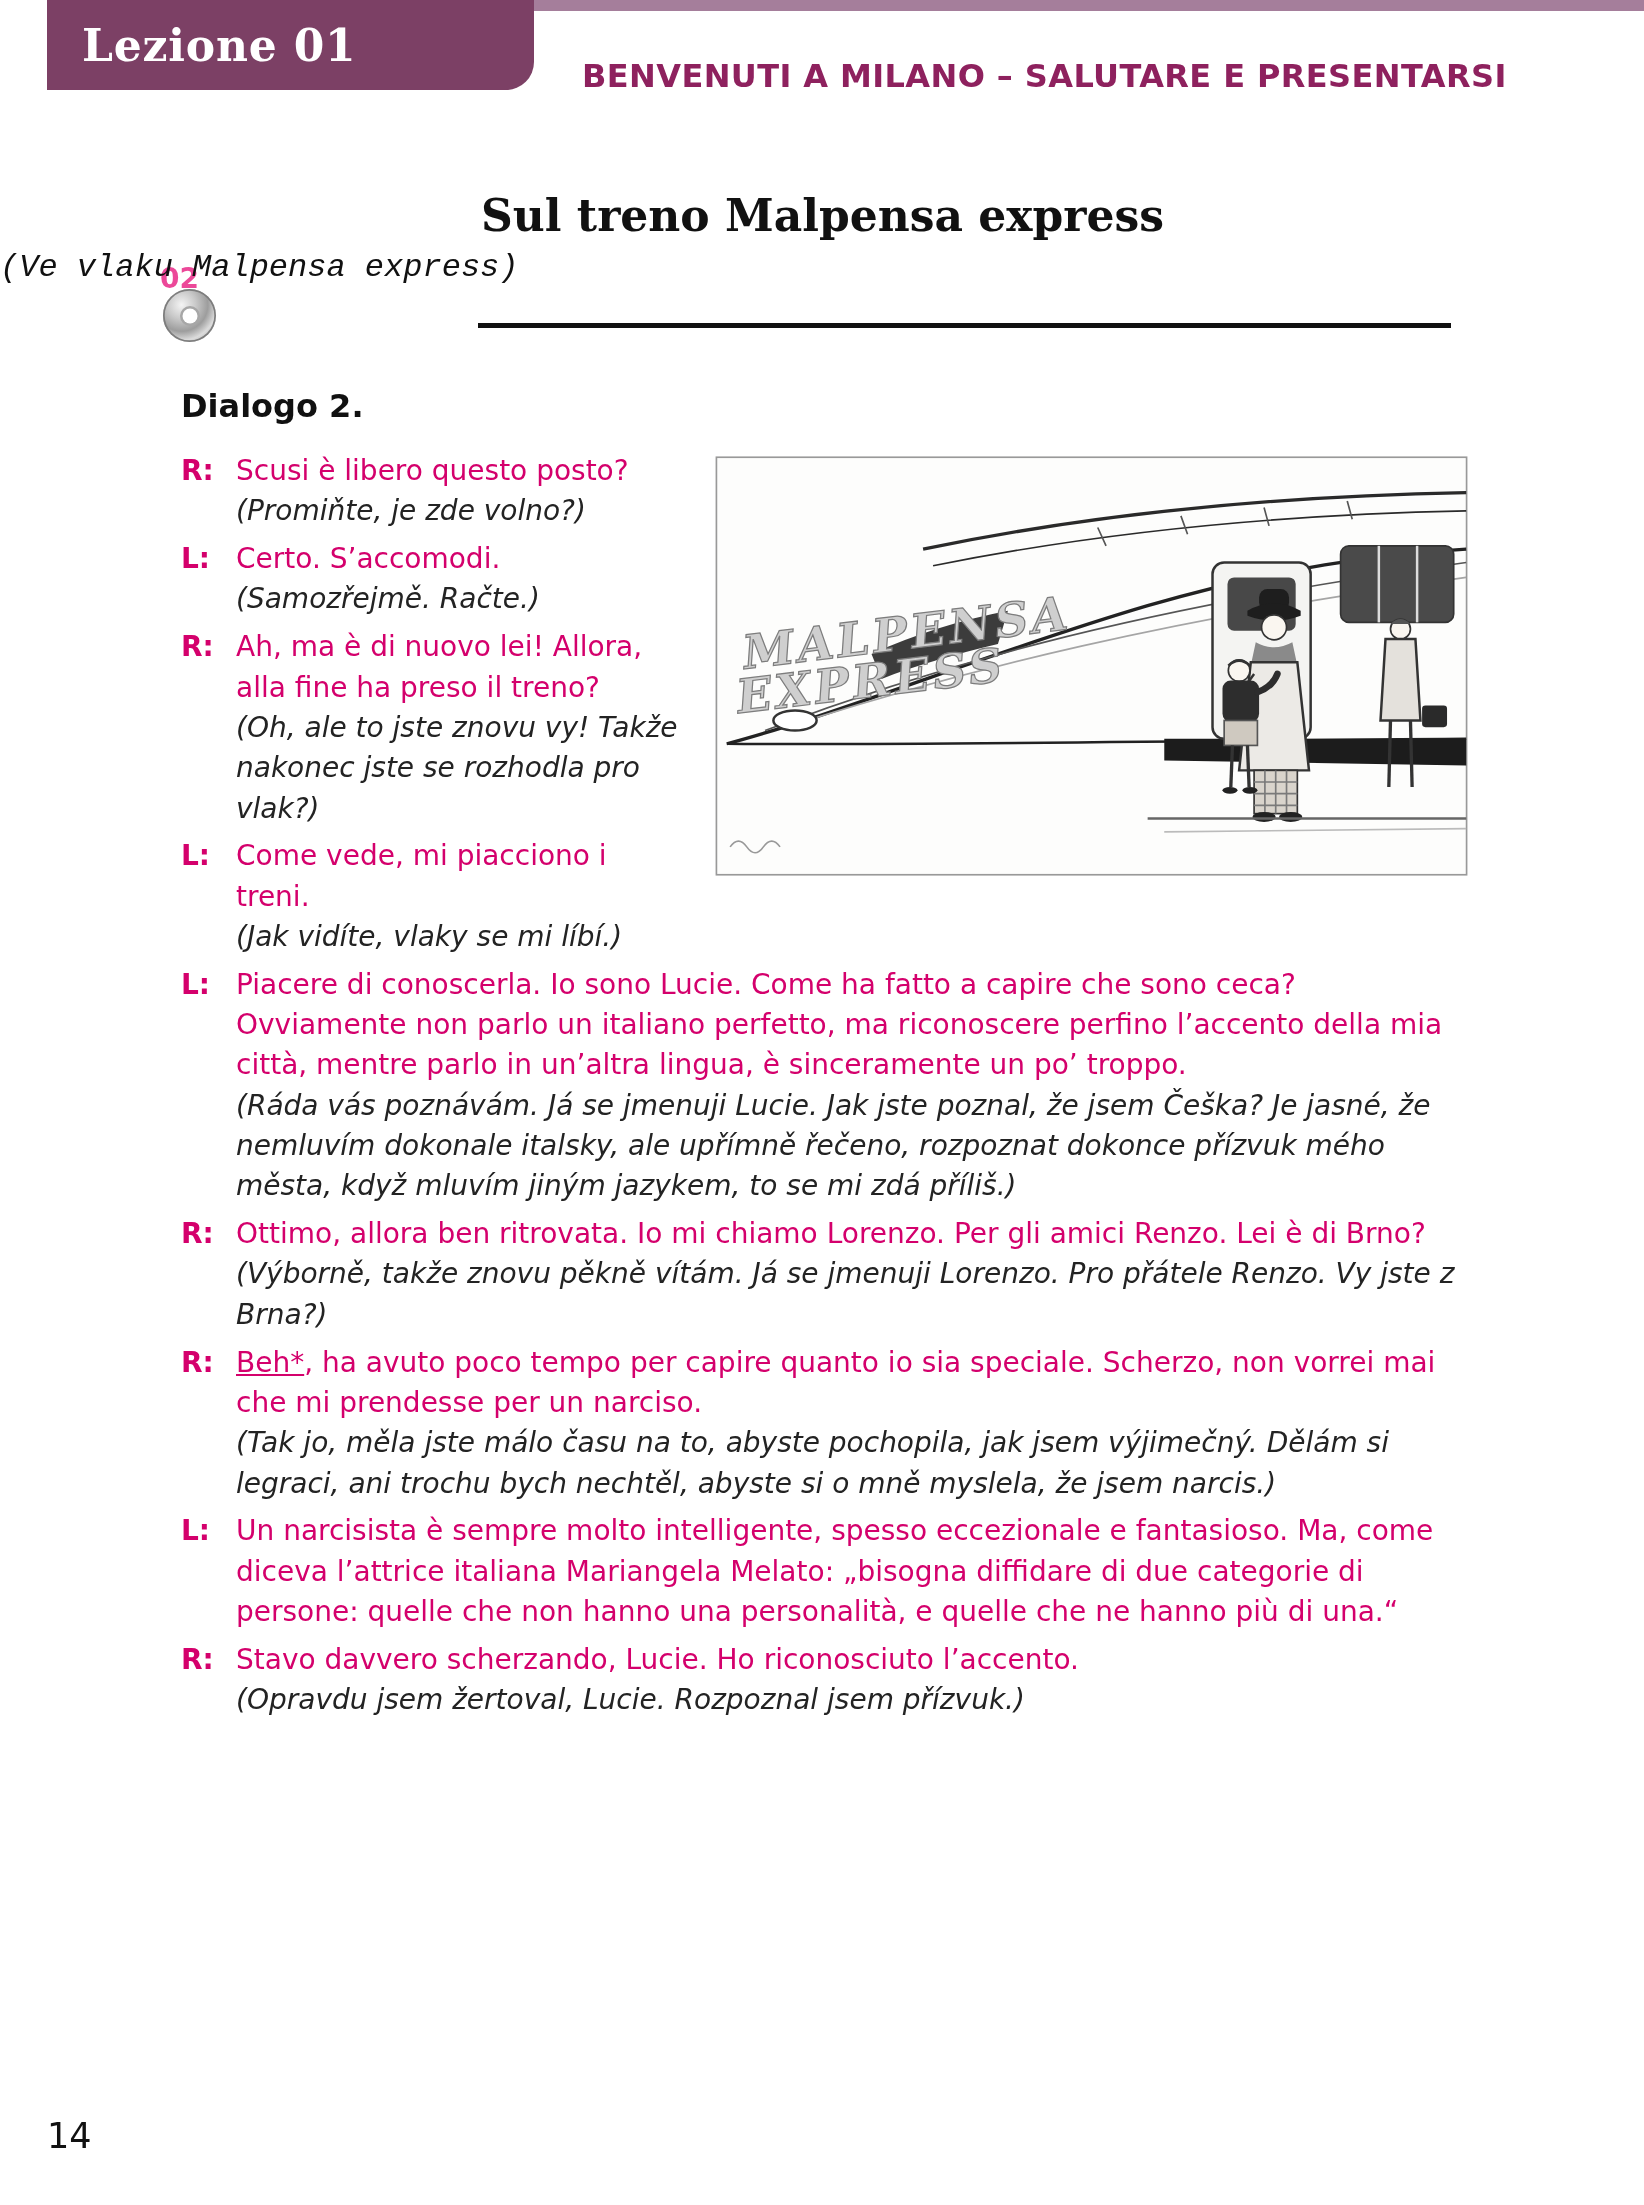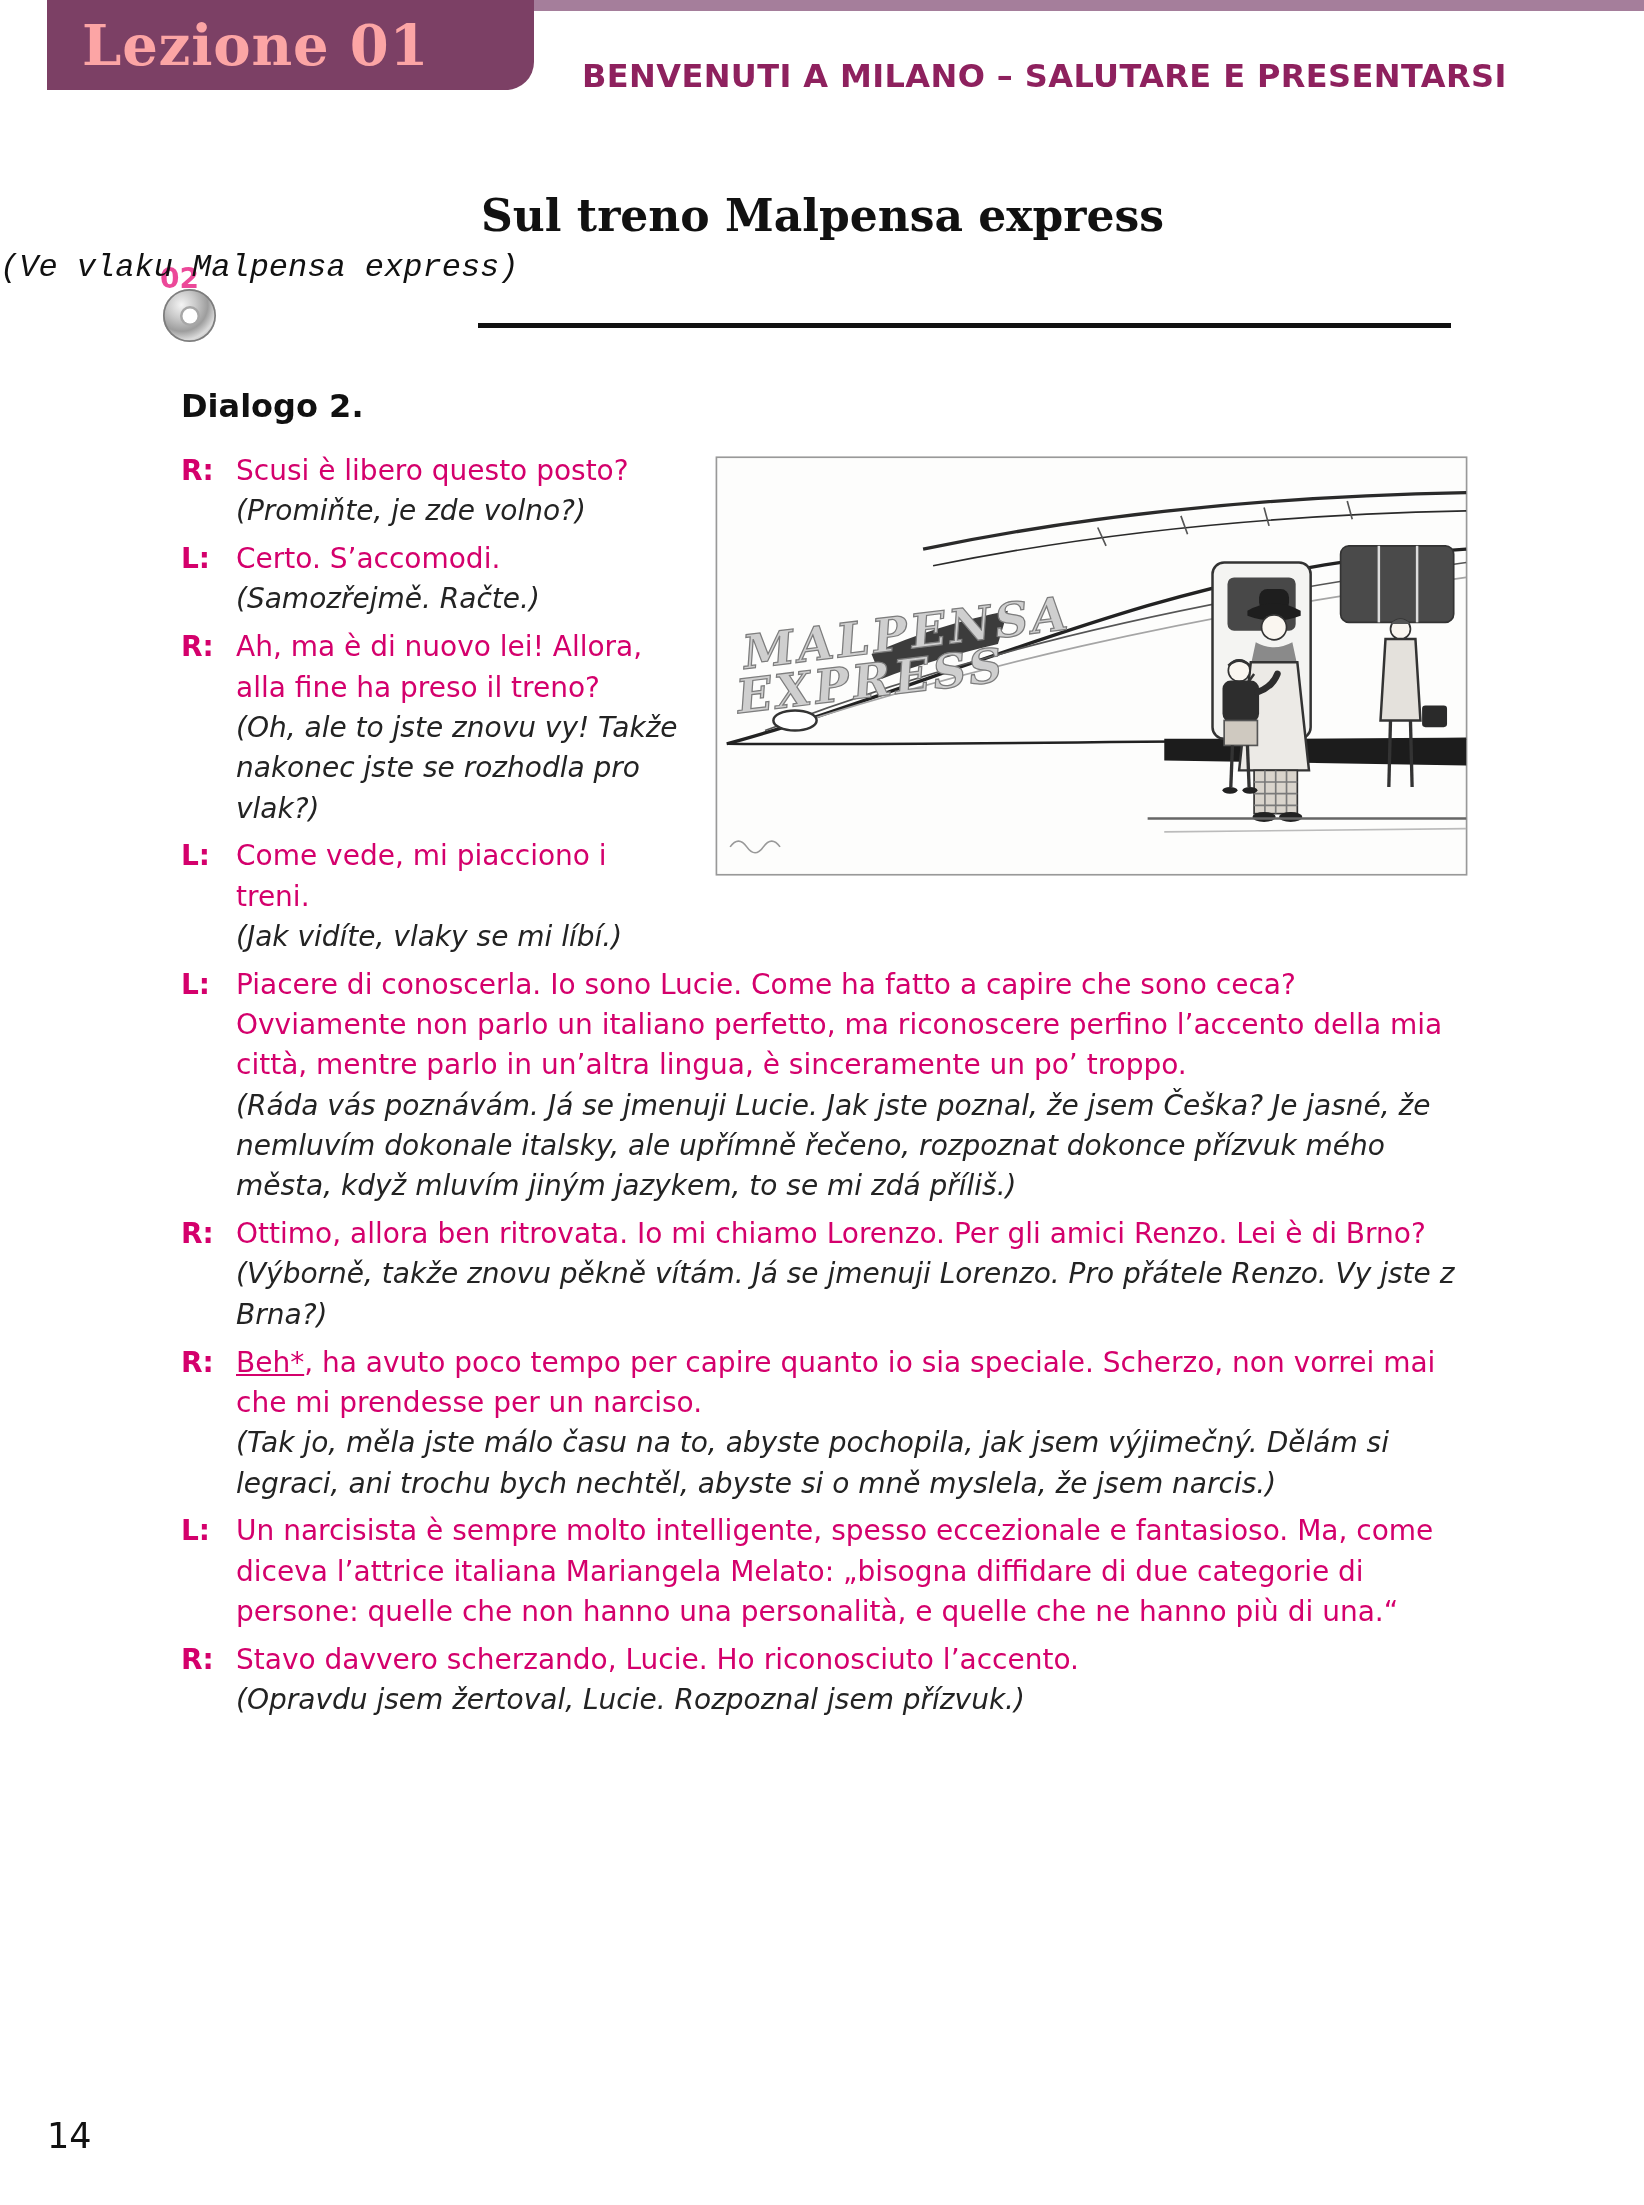--- a/index.html
+++ b/index.html
@@ -21,27 +21,27 @@
     left: 534px; right: 0; top: 0;
     height: 10.8px;
     background: #a57e9b;
   }
   .lesson-box {
     position: absolute;
     left: 47px; top: 0;
     width: 487px; height: 90px;
     background: #7c4065;
     border-radius: 0 0 28px 0;
-    color: #fca5a5;
+    color: #ffffff;
     display: flex;
     align-items: center;
     padding-left: 35px;
     font-family: "DejaVu Serif", "Liberation Serif", serif;
     font-weight: bold;
-    font-size: 56px;
+    font-size: 44px;
     letter-spacing: 0.8px;
   }
   .lesson-subtitle {
     position: absolute;
     left: 582px; top: 57px;
     font-size: 32px;
     font-weight: bold;
     color: #8e215e;
     letter-spacing: 0.4px;
     white-space: nowrap;

